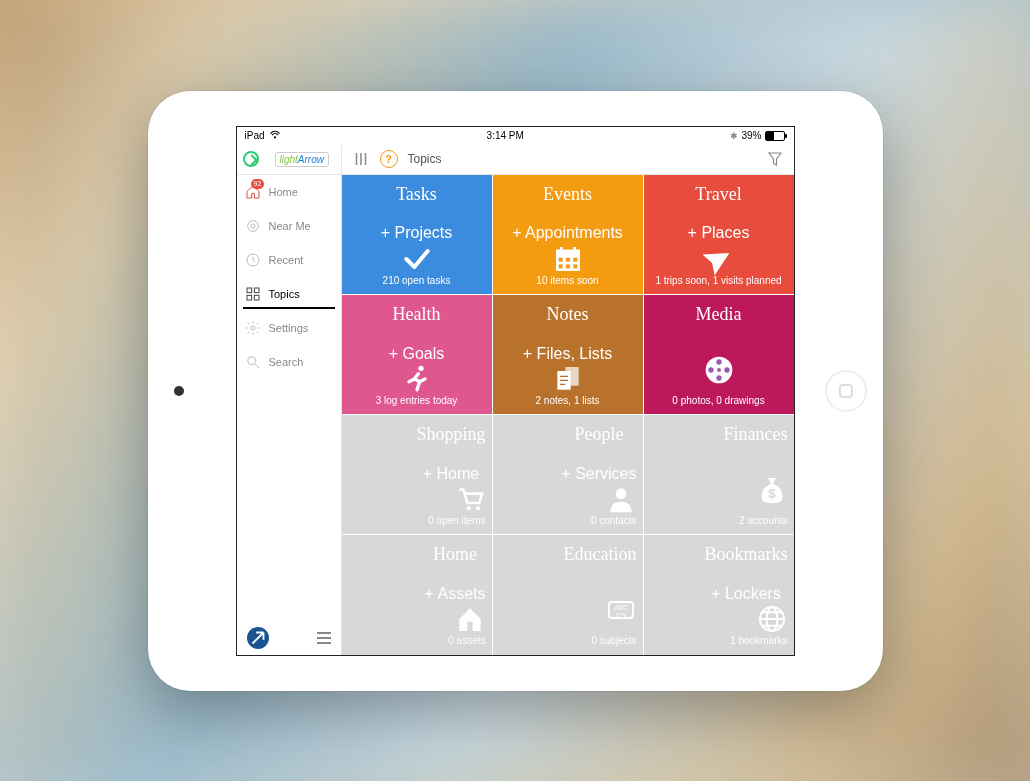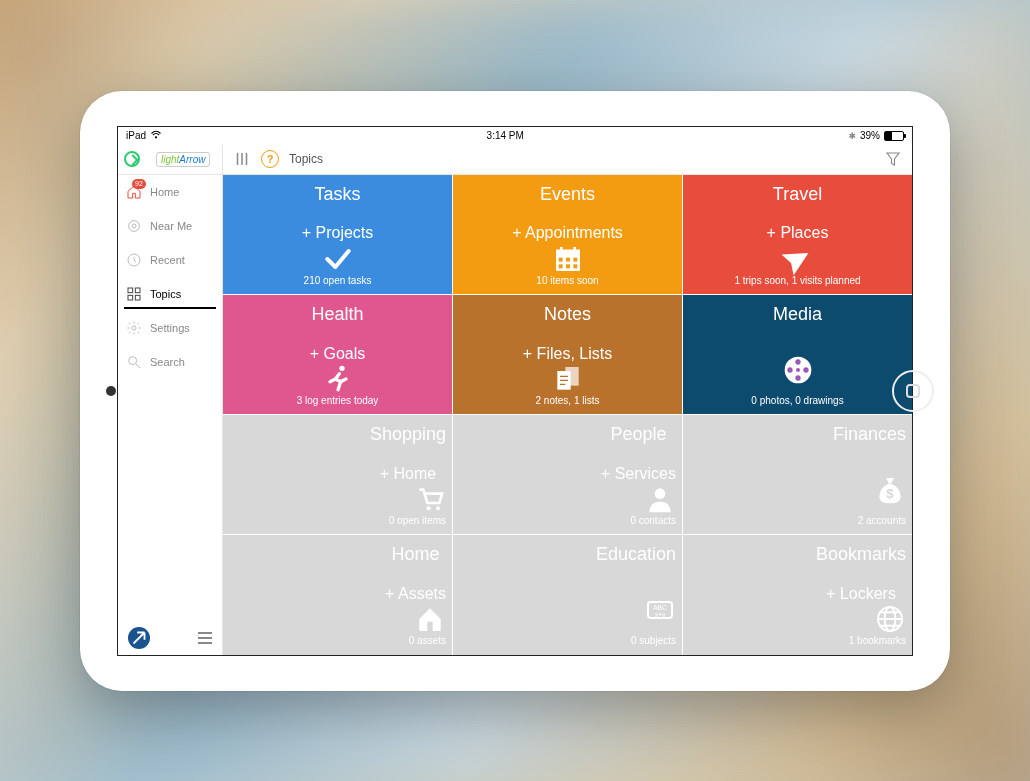--- a/index.html
+++ b/index.html
@@ -17,29 +17,29 @@
 .blur-bg {
   position: absolute;
   inset: 0;
   background: linear-gradient(120deg, #b89870 0%, #d8c8a8 15%, #98b8c8 40%, #c8d8e0 60%, #d0b890 85%, #a89070 100%);
   filter: blur(30px);
   z-index: 0;
 }
 .ipad {
   position: relative;
   z-index: 1;
-  width: 870px;
+  width: 735px;
   height: 600px;
   background: #fff;
   border-radius: 42px;
   box-shadow: 0 20px 60px rgba(0,0,0,0.3), 0 0 0 1px rgba(0,0,0,0.05);
   display: flex;
   align-items: center;
   justify-content: center;
-  padding: 0 37px;
+  padding: 0 88px;
 }
 .home-dot {
   position: absolute;
   left: 26px;
   top: 50%;
   transform: translateY(-50%);
   width: 10px;
   height: 10px;
   background: #333;
   border-radius: 50%;
@@ -266,36 +266,36 @@
 .tile {
   display: flex;
   flex-direction: column;
   align-items: center;
   justify-content: space-between;
   color: #fff;
   padding: 10px 6px 8px;
   cursor: pointer;
   text-align: center;
 }
-.tile-title { font-size: 18px; font-weight: 300; line-height: 1.1; }
+.tile-title { font-size: 18px; font-weight: 300; line-height: 1.1; font-family: Liberation Serif, serif; }
 .tile-subtitle { font-size: 16px; font-weight: 300; margin-top: 20px; }
 .tile-icon {
   width: 32px;
   height: 32px;
   display: flex;
   align-items: center;
   justify-content: center;
 }
 .tile-status { font-size: 10px; font-weight: 300; }
 .tile-tasks { background: #3b8cde; }
 .tile-events { background: #f39c12; }
 .tile-travel { background: #e74c3c; }
 .tile-health { background: #e0568f; }
 .tile-notes { background: #b8722c; }
-.tile-media { background: #0c4a6e; }
+.tile-media { background: #be185d; }
 .tile-faded { background: #d8d8d8; color: #fff; align-items: flex-end; }
 svg { width: 100%; height: 100%; }
 </style>
 </head>
 <body>
 
 <div class="blur-bg"></div>
 
 <div class="ipad">
   <div class="home-dot"></div>

